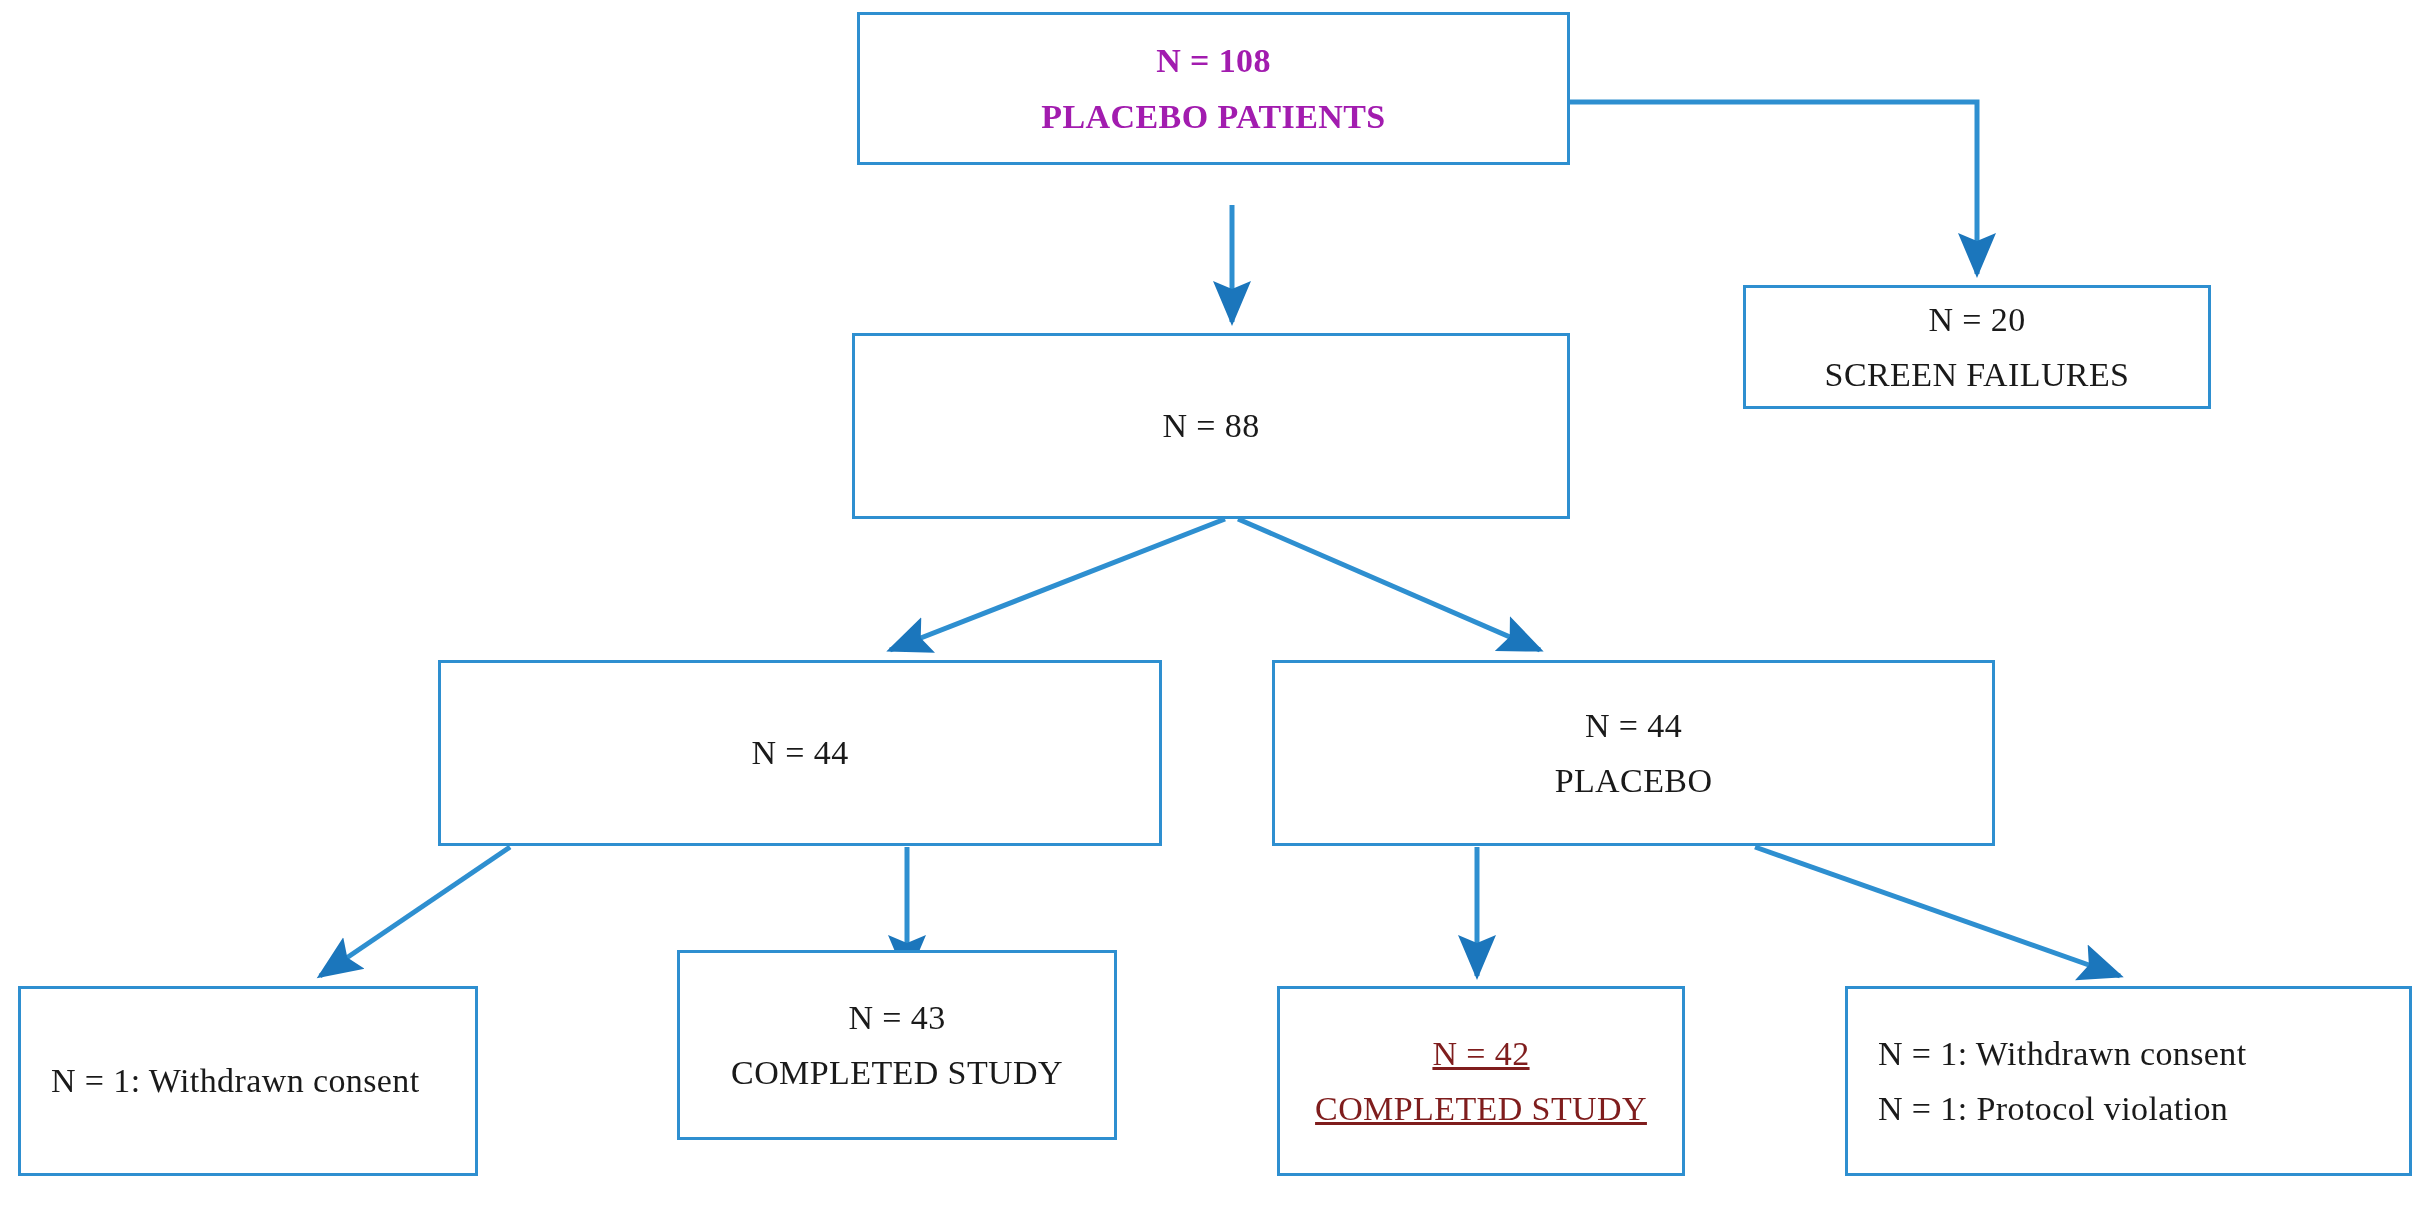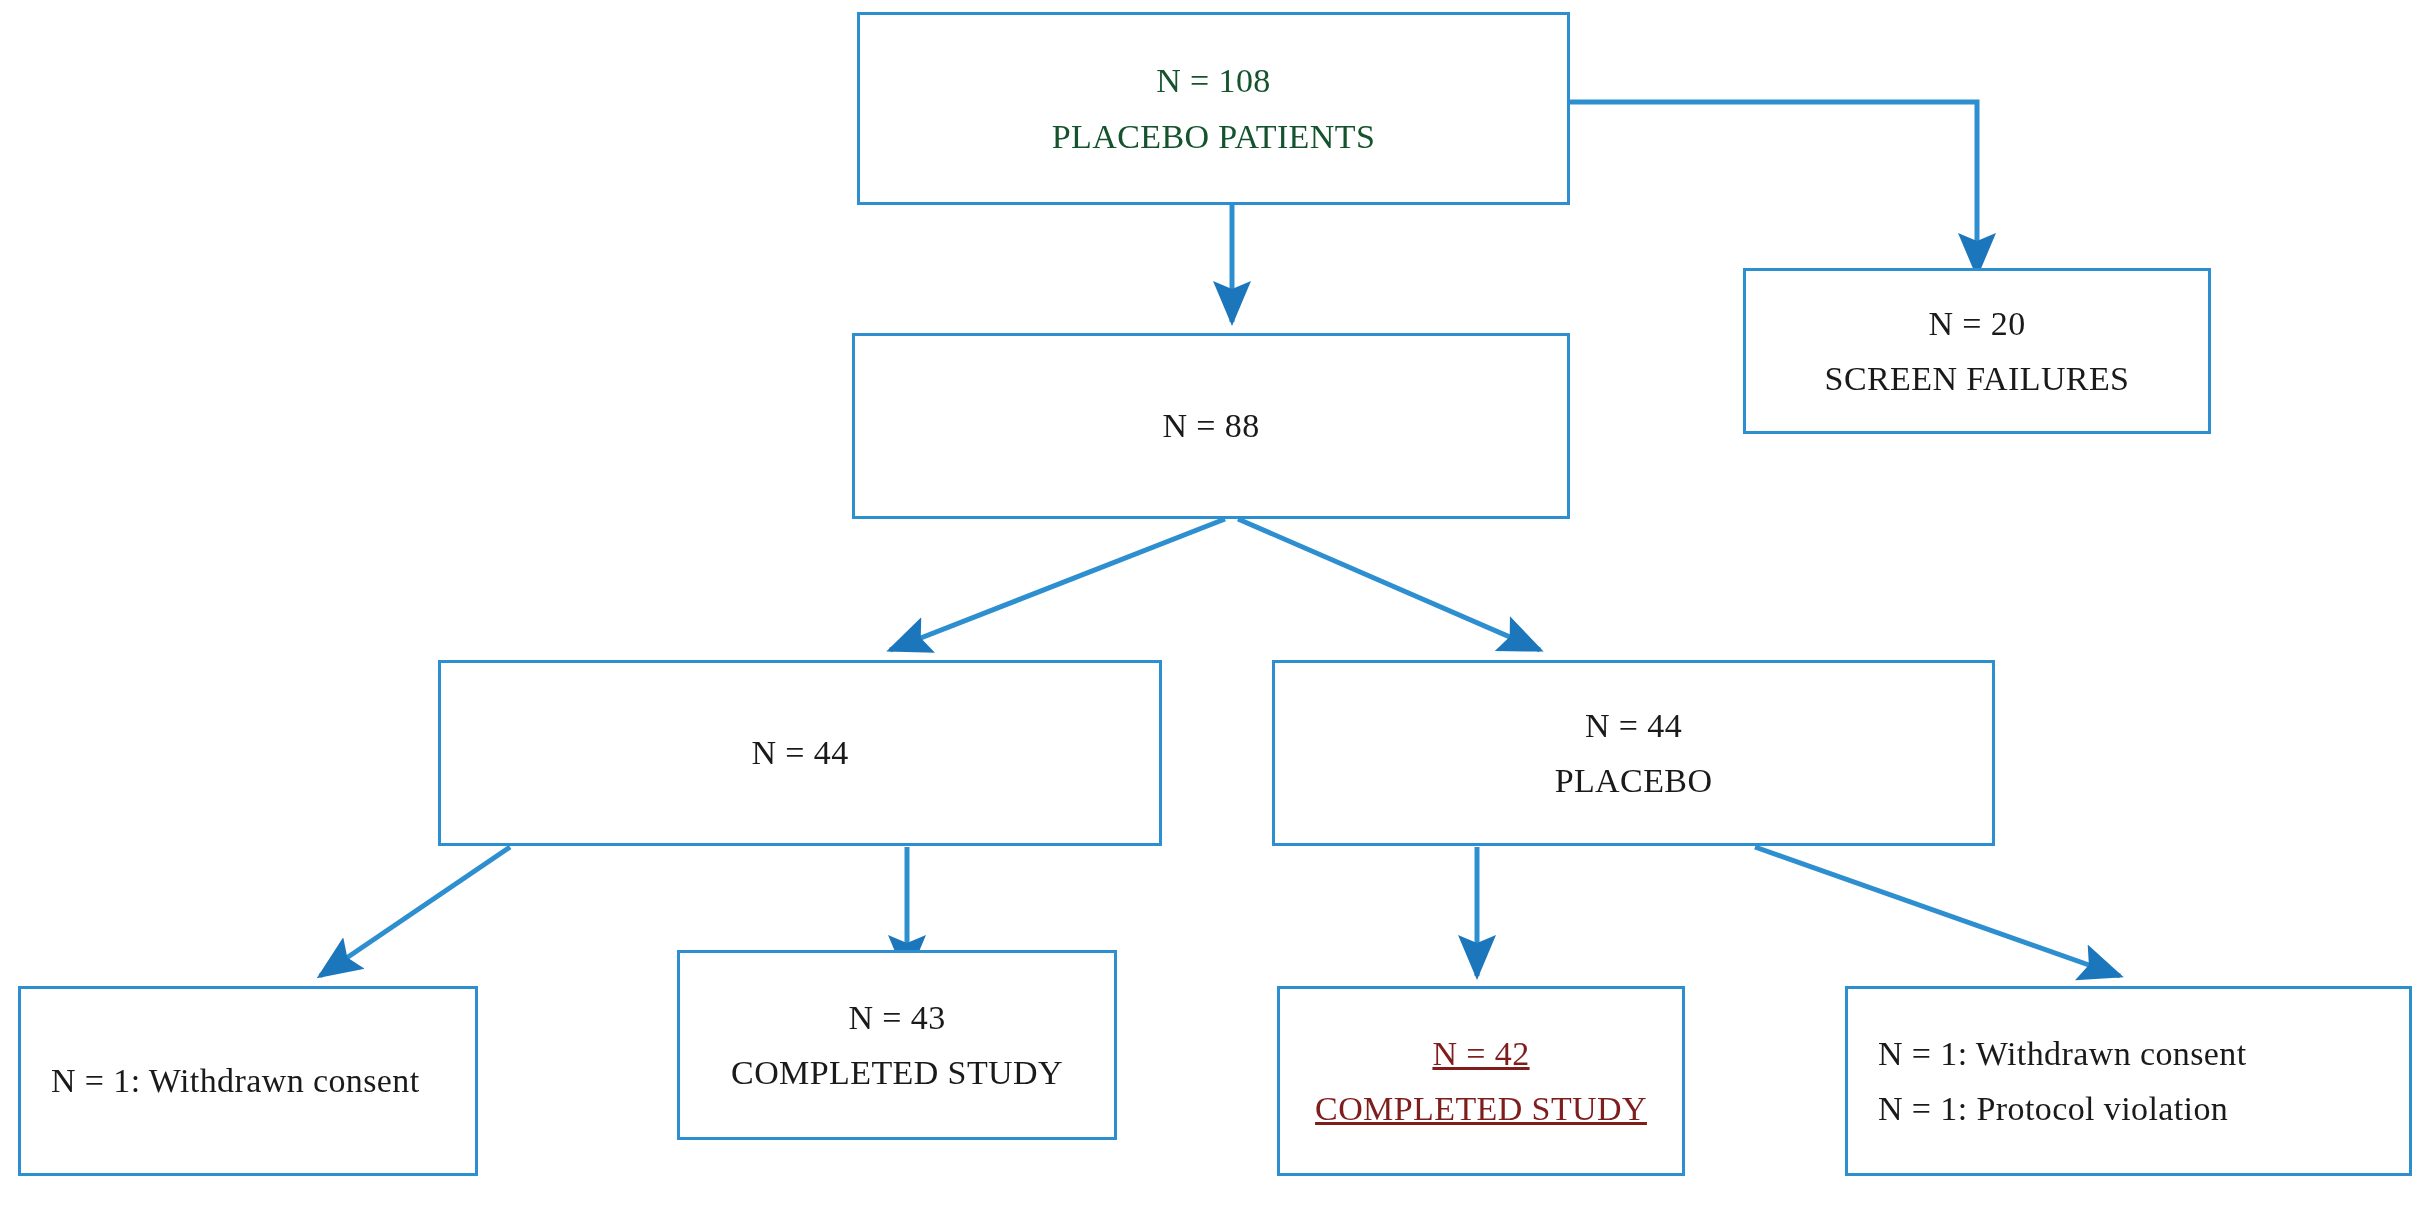--- a/index.html
+++ b/index.html
@@ -69,25 +69,25 @@
         <polyline points="1225,519 890,650" fill="none" stroke="#2E8FD0" stroke-width="5" marker-end="url(#arrowhead)"></polyline>
         <polyline points="1238,519 1540,650" fill="none" stroke="#2E8FD0" stroke-width="5" marker-end="url(#arrowhead)"></polyline>
         <polyline points="510,847 320,976" fill="none" stroke="#2E8FD0" stroke-width="5" marker-end="url(#arrowhead)"></polyline>
         <polyline points="907,847 907,976" fill="none" stroke="#2E8FD0" stroke-width="5" marker-end="url(#arrowhead)"></polyline>
         <polyline points="1477,847 1477,976" fill="none" stroke="#2E8FD0" stroke-width="5" marker-end="url(#arrowhead)"></polyline>
         <polyline points="1755,847 2120,976" fill="none" stroke="#2E8FD0" stroke-width="5" marker-end="url(#arrowhead)"></polyline>
       </g>
   </svg>
 
   <div id="node-layer">
-      <div class="node center" style="left: 857px; top: 12px; width: 713px; height: 193px; border-color: rgb(46, 143, 208); color: #14532d;">
+      <div class="node center" style="left: 857px; top: 12px; width: 713px; height: 153px; border-color: rgb(46, 143, 208); color: #a21caf; font-weight: bold;">
         <span class="line">N = 108</span>
         <span class="line">PLACEBO PATIENTS</span>
       </div>
-      <div class="node center" style="left: 1743px; top: 268px; width: 468px; height: 166px; border-color: rgb(46, 143, 208); color: rgb(26, 26, 26);">
+      <div class="node center" style="left: 1743px; top: 285px; width: 468px; height: 124px; border-color: rgb(46, 143, 208); color: rgb(26, 26, 26);">
         <span class="line">N = 20</span>
         <span class="line">SCREEN FAILURES</span>
       </div>
       <div class="node center" style="left: 852px; top: 333px; width: 718px; height: 186px; border-color: rgb(46, 143, 208); color: rgb(26, 26, 26);">
         <span class="line">N = 88</span>
       </div>
       <div class="node center" style="left: 438px; top: 660px; width: 724px; height: 186px; border-color: rgb(46, 143, 208); color: rgb(26, 26, 26);">
         <span class="line">N = 44</span>
       </div>
       <div class="node center" style="left: 1272px; top: 660px; width: 723px; height: 186px; border-color: rgb(46, 143, 208); color: rgb(26, 26, 26);">

